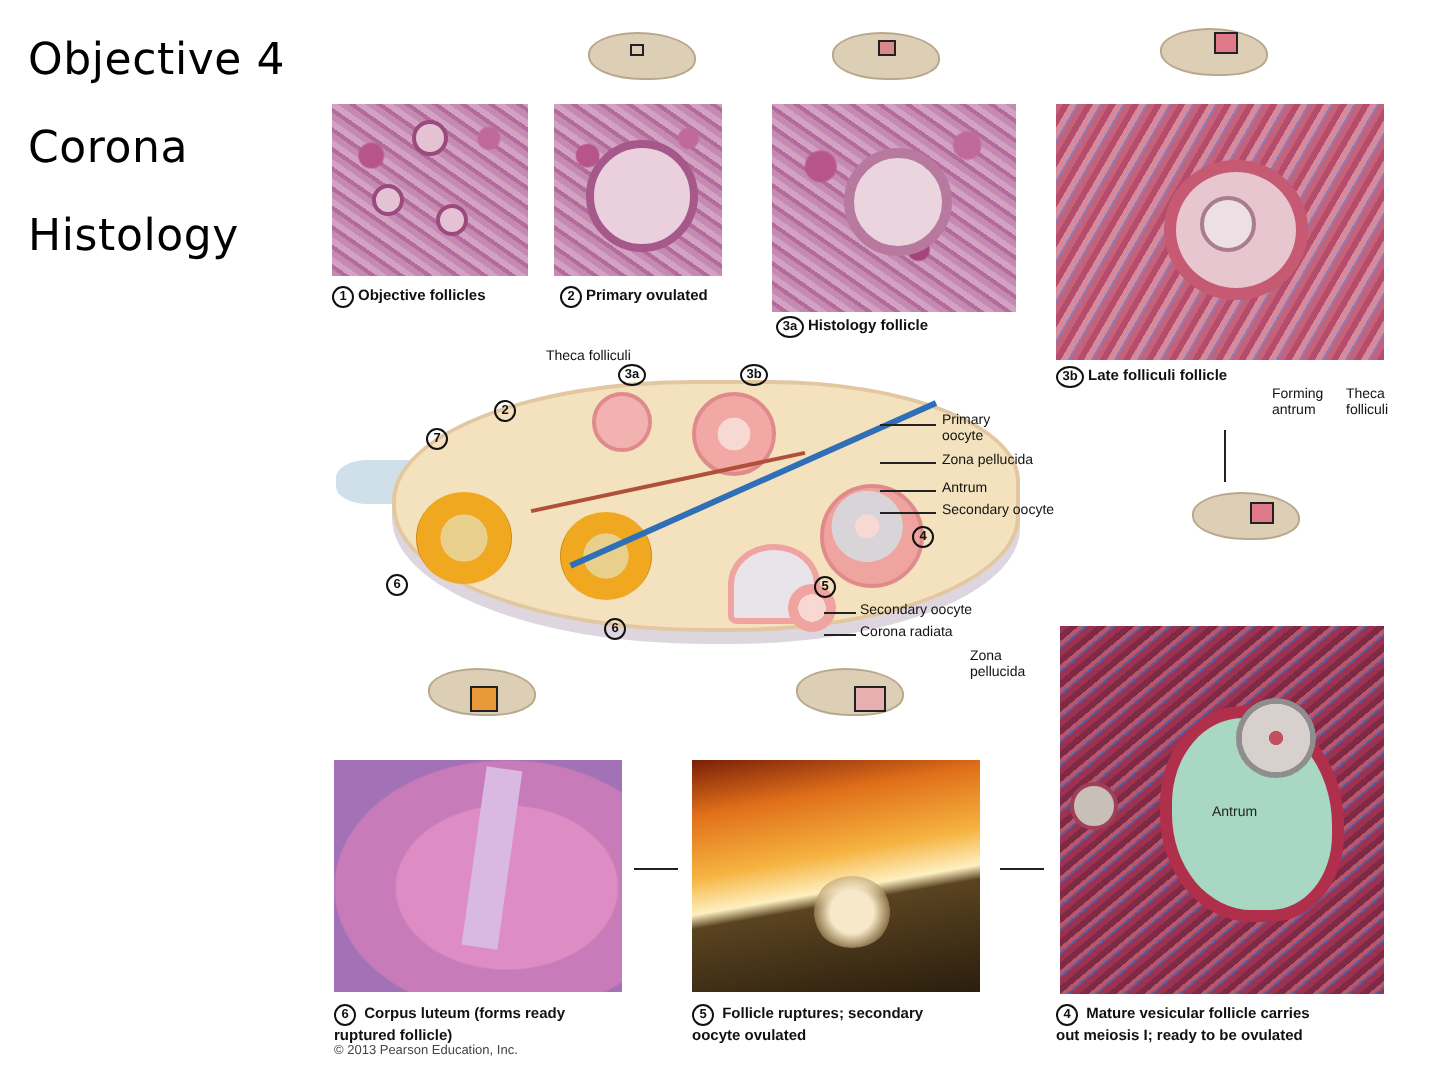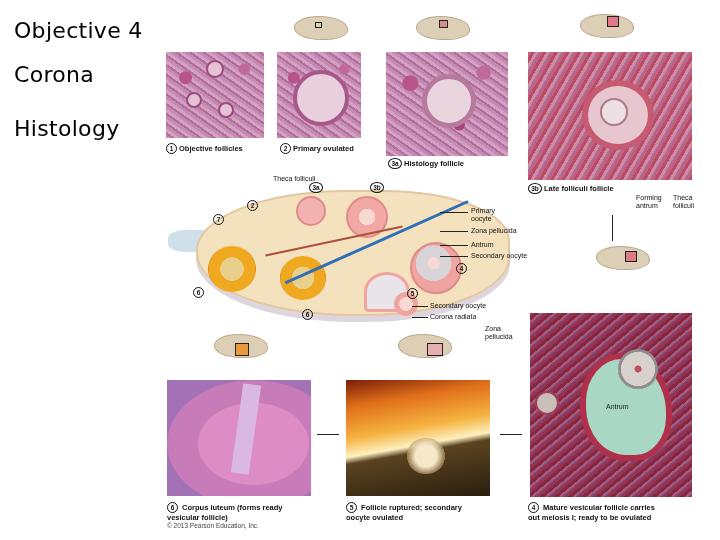--- a/index.html
+++ b/index.html
@@ -19,21 +19,21 @@
   .mini-ovary { position:absolute; width:52px; height:22px; background:#ddcfb6; border-radius:50% 60% 45% 55%; border:1px solid #b8a88c; }
   .mini-ovary .box { position:absolute; border:1.5px solid #222; }
   .arrow { position:absolute; height:1px; background:#222; }
   .copy { position:absolute; font-size:6.5px; color:#444; }
 </style>
 </head>
 <body>
 
 <div class="title" style="top:18px;">Objective 4</div>
 <div class="title" style="top:62px;">Corona</div>
-<div class="title" style="top:116px;">Histology</div>
+<div class="title" style="top:106px;">Histology</div>
 
 <div class="mini-ovary" style="left:294px;top:16px;">
     <div class="box" style="left:20px;top:5px;width:5px;height:4px;"></div>
   </div>
 <div class="mini-ovary" style="left:416px;top:16px;">
     <div class="box" style="left:22px;top:3px;width:7px;height:6px;background:#d98a8a;"></div>
   </div>
 <div class="mini-ovary" style="left:580px;top:14px;">
     <div class="box" style="left:26px;top:1px;width:10px;height:9px;background:#e07a88;"></div>
   </div>
@@ -133,23 +133,23 @@
     <div>Zona</div>
     <div>pellucida</div>
   </div>
 <div class="lbl" style="left:606px;top:403px;color:#222;">Antrum</div>
 
 <div class="arrow" style="left:500px;top:434px;width:22px;"></div>
 <div class="arrow" style="left:317px;top:434px;width:22px;"></div>
 
 <div class="cap" style="left:167px;top:502px;">
     <div><span class="num">6</span> <span>Corpus luteum (forms ready</span></div>
-    <div>vesicular follicle)</div>
+    <div>ruptured follicle)</div>
   </div>
 <div class="cap" style="left:346px;top:502px;">
-    <div><span class="num">5</span> <span>Follicle ruptured; secondary</span></div>
+    <div><span class="num">5</span> <span>Follicle ruptures; secondary</span></div>
     <div>oocyte ovulated</div>
   </div>
 <div class="cap" style="left:528px;top:502px;">
     <div><span class="num">4</span> <span>Mature vesicular follicle carries</span></div>
     <div>out meiosis I; ready to be ovulated</div>
   </div>
 <div class="copy" style="left:167px;top:522px;">© 2013 Pearson Education, Inc.</div>
 
 </body></html>

